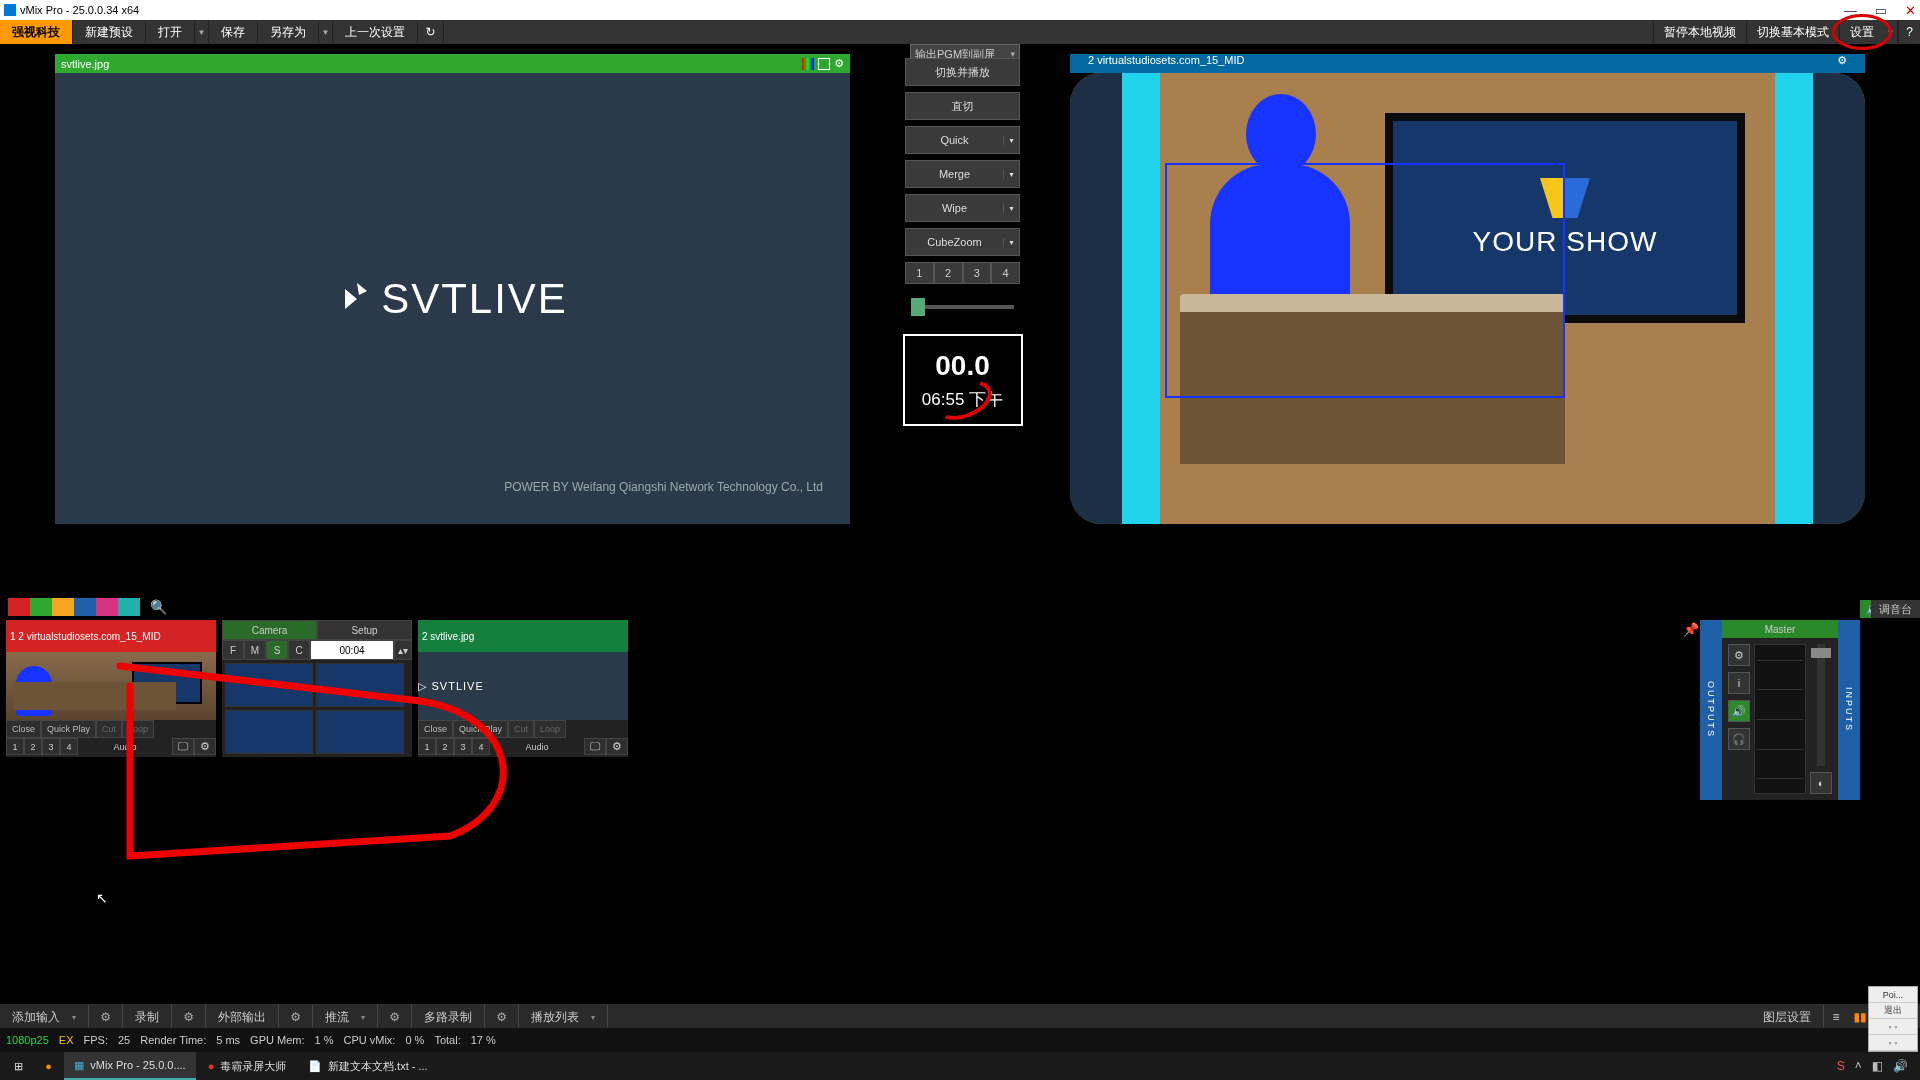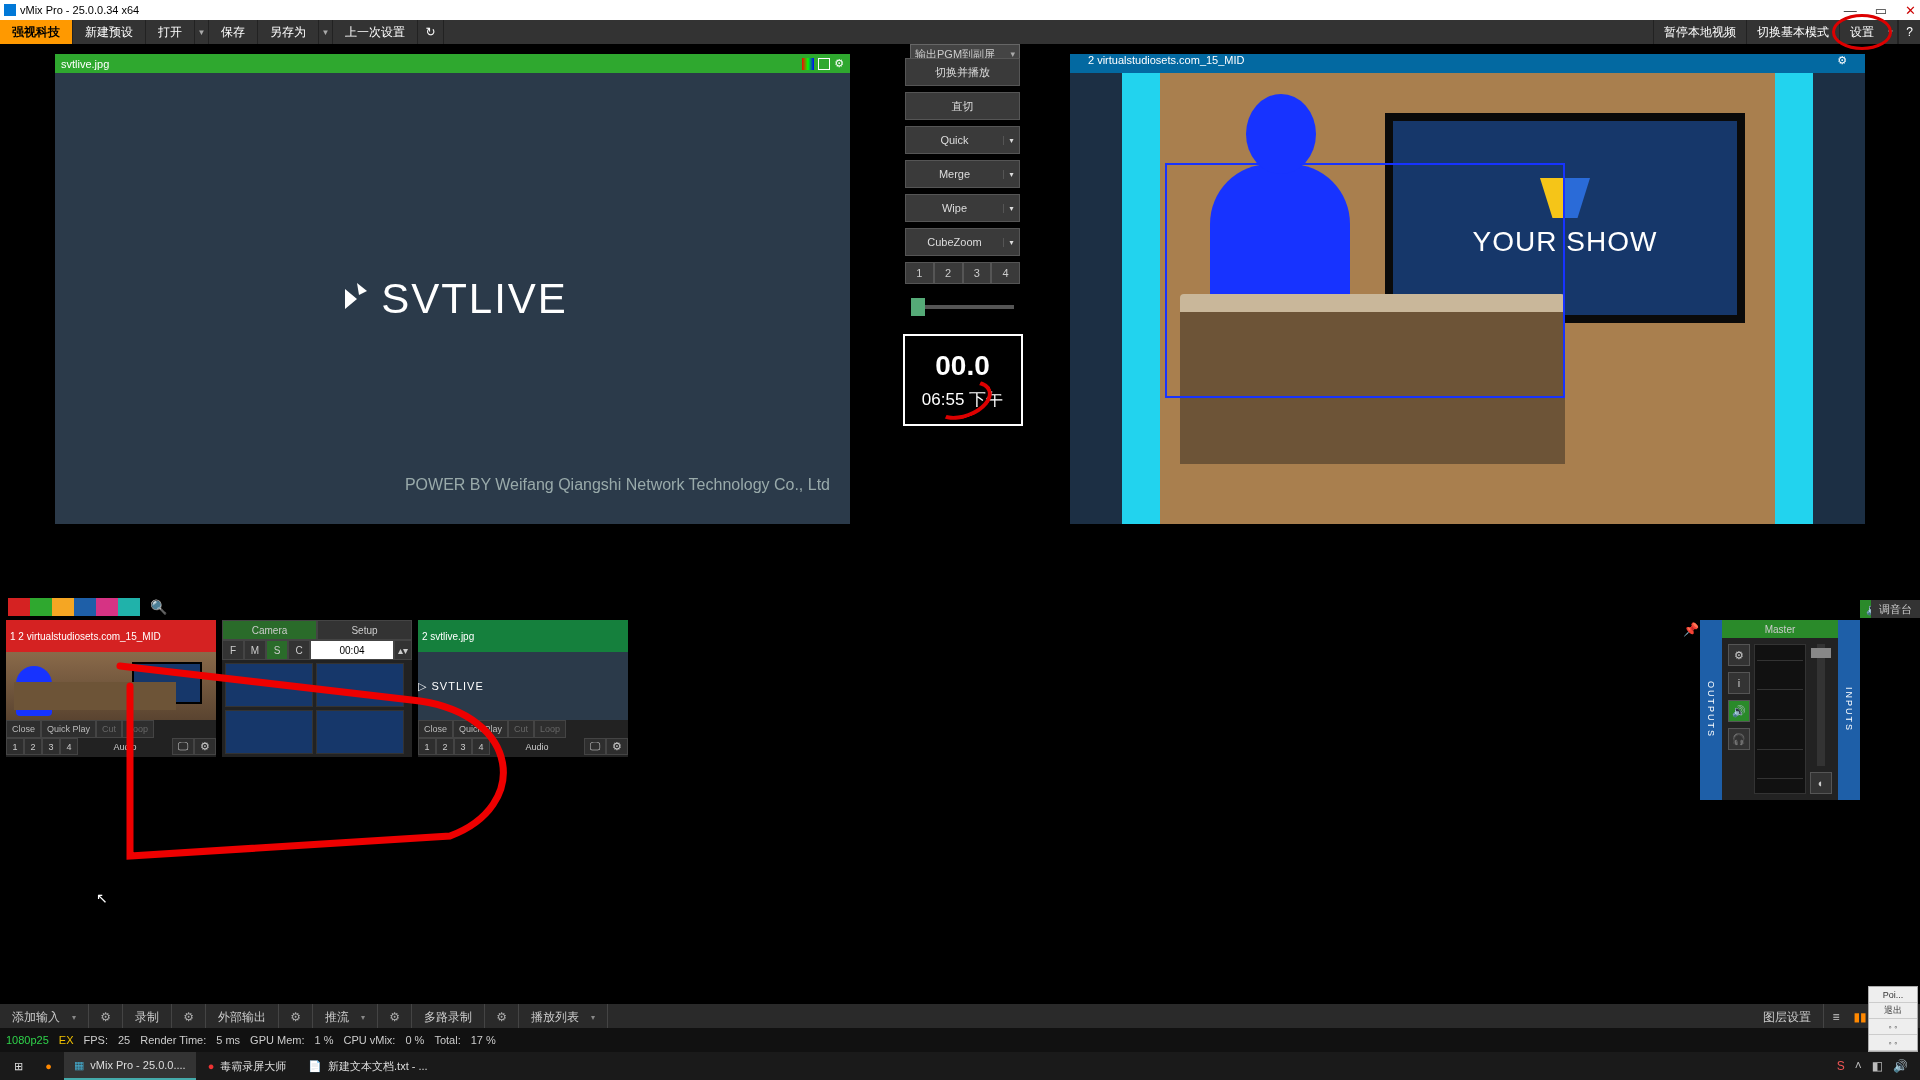--- a/index.html
+++ b/index.html
@@ -24,25 +24,25 @@
 
 .outsel{position:absolute;left:910px;top:44px;height:20px;width:110px;background:#444;border:1px solid #666;display:flex;align-items:center;padding:0 4px;font-size:11px;}
 .outsel::after{content:"▾";margin-left:auto;font-size:9px;color:#aaa;}
 
 .preview{position:absolute;top:54px;left:55px;width:795px;height:470px;background:#1a1a1a;}
 .preview .hdr{height:19px;background:#2fa82f;display:flex;align-items:center;padding:0 6px;color:#fff;font-size:11px;}
 .preview .hdr .ricons{margin-left:auto;display:flex;gap:4px;align-items:center;}
 .preview .body{height:calc(100% - 19px);background:#2b3a4a;display:flex;flex-direction:column;align-items:center;justify-content:center;position:relative;}
 .svtlogo{color:#fff;font-size:42px;font-weight:300;letter-spacing:2px;display:flex;align-items:center;}
 .svtlogo svg{width:40px;height:40px;margin-right:4px;}
-.preview .body .credit{position:absolute;right:20px;bottom:30px;font-size:16px;color:#9aa;}
+.preview .body .credit{position:absolute;right:27px;bottom:30px;font-size:12px;color:#9aa;}
 .program{position:absolute;top:54px;right:55px;width:795px;height:470px;}
 .program .hdr{height:19px;background:#0369a1;display:flex;align-items:flex-start;padding:0 18px;color:#fff;font-size:11px;}
 .program .hdr .gear{margin-left:auto;color:#fff;}
-.program .body{height:calc(100% - 19px);background:linear-gradient(#8a6a4a,#5a4430);position:relative;overflow:hidden;}
+.program .body{height:calc(100% - 19px);background:linear-gradient(#8a6a4a,#5a4430);position:relative;overflow:hidden;border-radius:31px;}
 .studiowall{position:absolute;inset:0;background:linear-gradient(90deg,#1c2f44 0 8%,#a97f4e 8% 92%,#1c2f44 92% 100%);}
 .studiowall::before,.studiowall::after{content:"";position:absolute;top:0;bottom:0;width:38px;background:#22d3ee;}
 .studiowall::before{left:52px;} .studiowall::after{right:52px;}
 .screen{position:absolute;right:120px;top:40px;width:360px;height:210px;background:#16376a;border:8px solid #0a0a0a;display:flex;flex-direction:column;align-items:center;justify-content:center;}
 .screen .ys{color:#fff;font-size:28px;letter-spacing:1px;font-weight:300;}
 .screen .yslogo{width:50px;height:40px;margin-bottom:8px;background:linear-gradient(90deg,#f5c518 50%,#2a6bd8 50%);clip-path:polygon(0 0,100% 0,75% 100%,25% 100%);}
 .desk{position:absolute;left:110px;right:300px;bottom:60px;height:170px;background:linear-gradient(#c9b79a 0 18px,#6d5437 18px 100%);border-radius:4px 4px 0 0;}
 .person{position:absolute;left:140px;bottom:170px;width:140px;height:190px;background:#1733ff;border-radius:60px 60px 10px 10px;}
 .person::before{content:"";position:absolute;left:36px;top:-70px;width:70px;height:80px;background:#1733ff;border-radius:50%;}
 .bluebox{position:absolute;left:95px;top:90px;width:400px;height:235px;border:2px solid #1733ff;}

